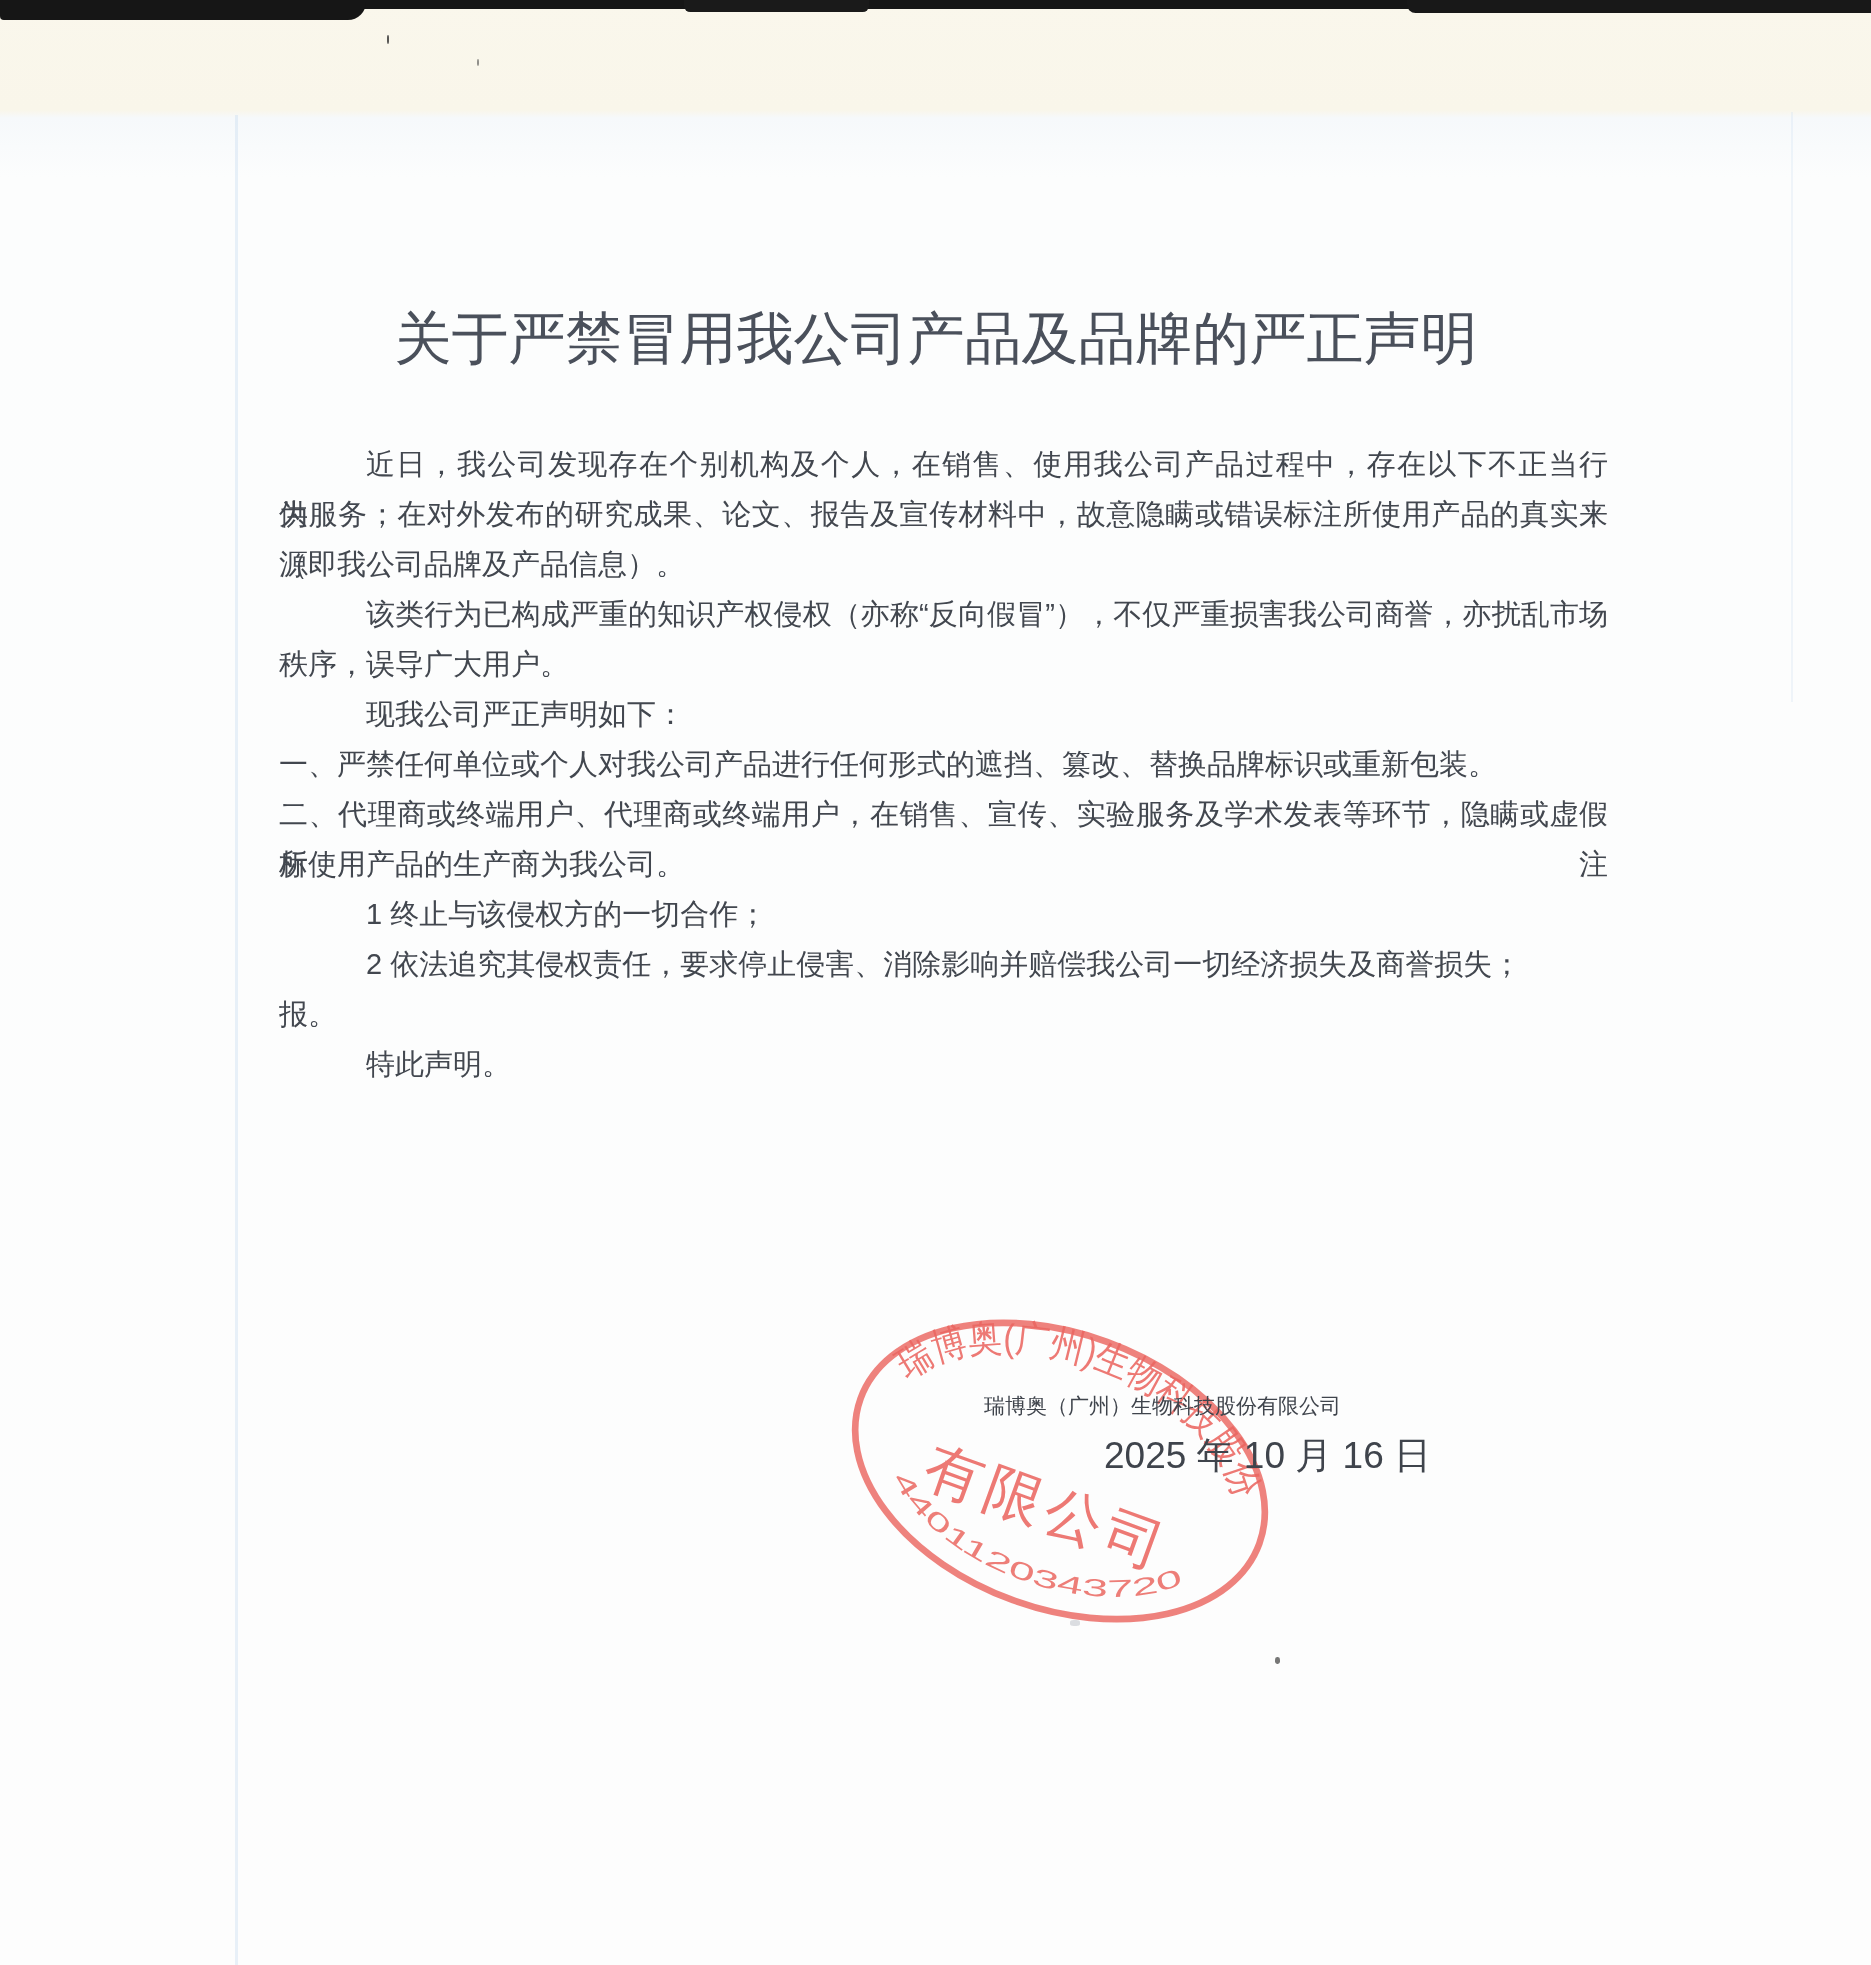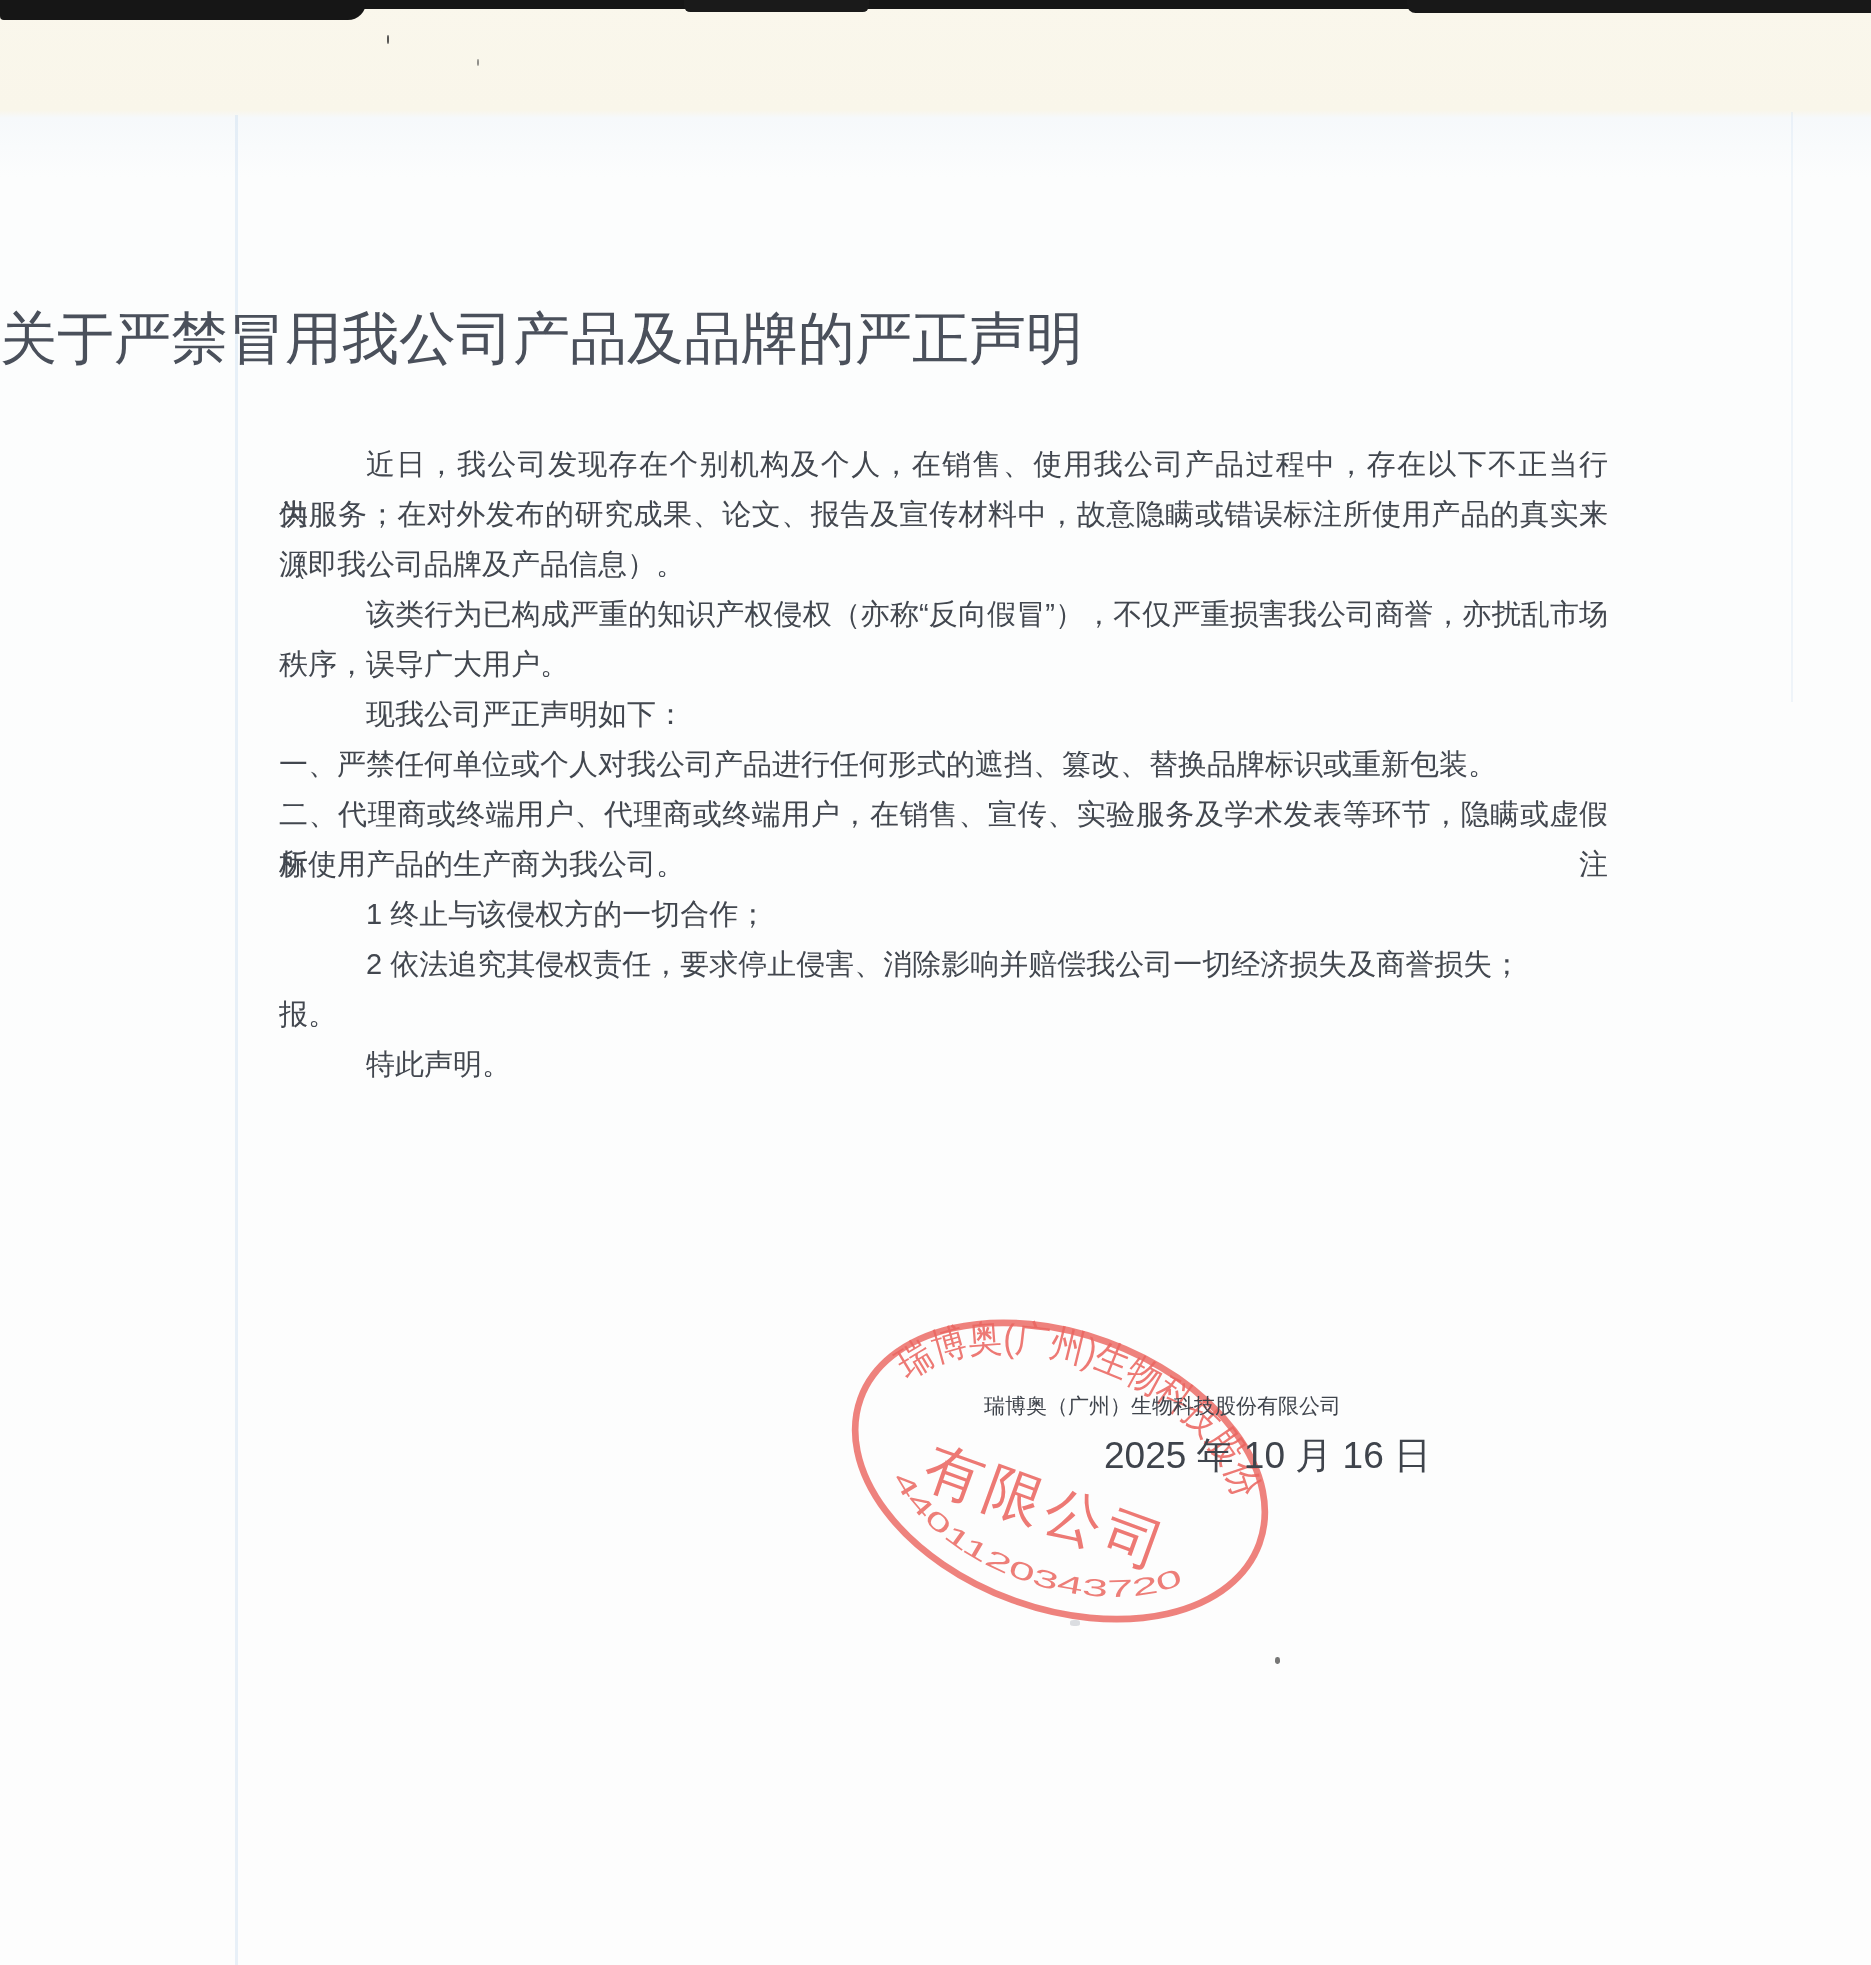--- a/index.html
+++ b/index.html
@@ -30,20 +30,21 @@
     background:rgba(205,222,240,.28);}
   
   .speck{position:absolute;border-radius:40%;}
   .sp1{left:387px;top:35px;width:2.4px;height:8.6px;background:#2e2e2e;opacity:.8;}
   .sp2{left:477px;top:59px;width:2px;height:6.7px;background:#3a3a3a;opacity:.55;}
   .sp3{left:1275px;top:1657px;width:5.1px;height:6.7px;background:#4a4a48;opacity:.75;}
   .sp6{left:1070px;top:1620px;width:10.2px;height:5.5px;background:#9aa0ac;opacity:.35;}
 
   .title{
     position:absolute;left:0;top:303px;width:100%;
+    text-align:center;
     font-size:57px;line-height:1.25;
     letter-spacing:0px;
     color:#4a505b;
     font-weight:500;
   }
   .body-block{
     position:absolute;left:279px;top:439px;width:1329px;
   }
   .ln{
     font-size:29px;

